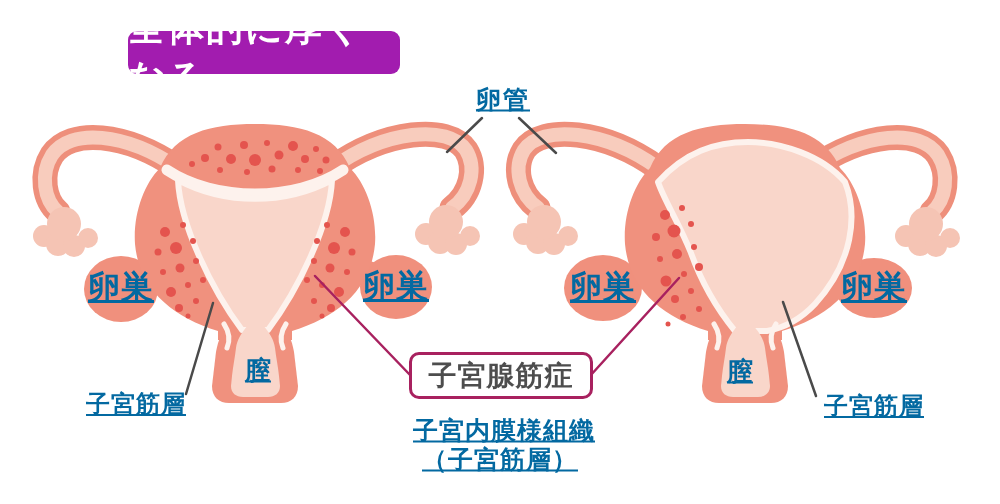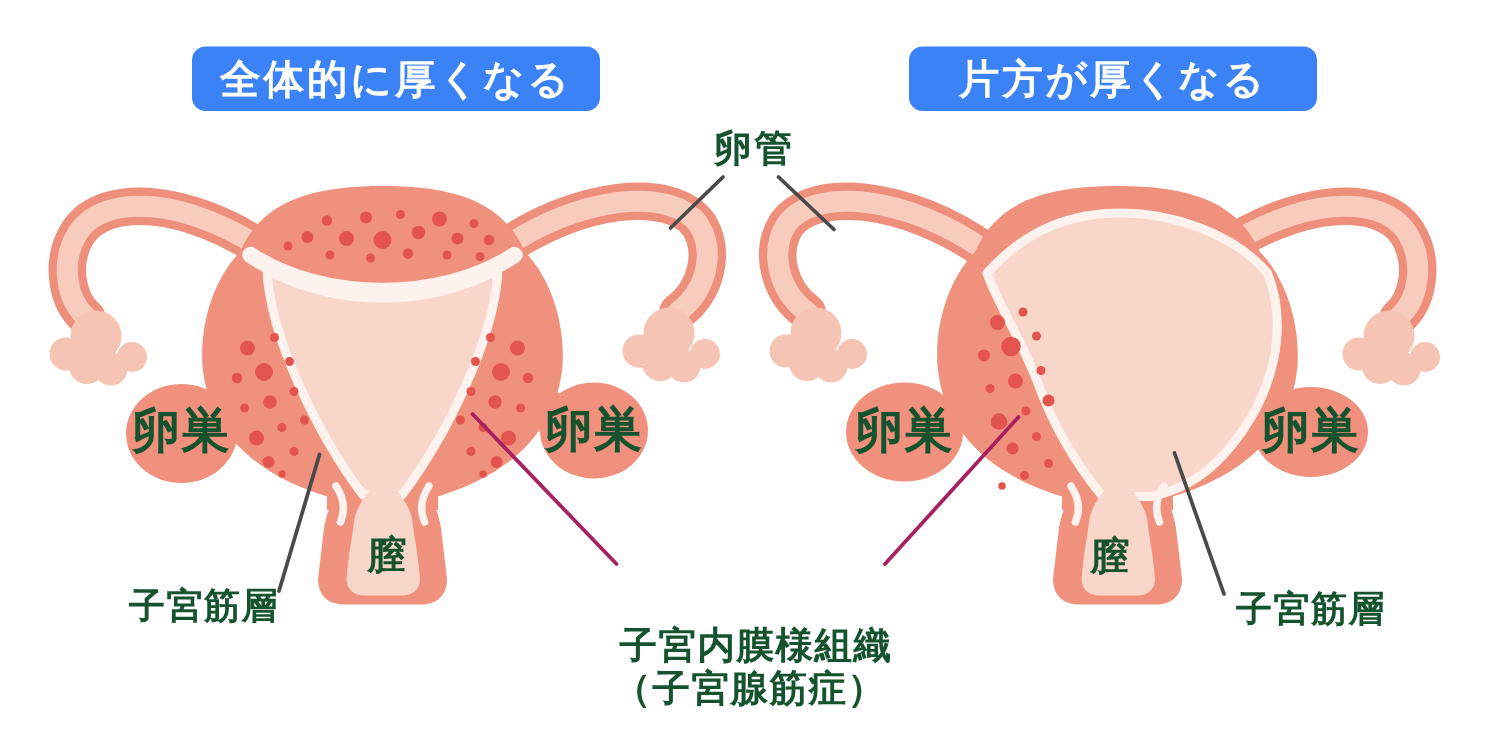--- a/index.html
+++ b/index.html
@@ -1,22 +1,22 @@
 <!DOCTYPE html>
 <html><head>
 <meta charset="utf-8">
 <style>
   html,body{margin:0;padding:0;background:#ffffff;}
   .stage{position:relative;width:1000px;height:504px;background:#ffffff;overflow:hidden;
          font-family:"Liberation Sans","DejaVu Sans",sans-serif;}
   .stage svg{position:absolute;left:0;top:0;}
   .abs{position:absolute;transform:translate(-50%,-50%);white-space:nowrap;}
-  .jp{font-weight:700;color:#14532d;}
+  .jp{font-weight:700;color:#0369a1;text-decoration:underline;}
   .badge{position:absolute;display:flex;align-items:center;justify-content:center;
-         background:#3b82f6;color:#ffffff;font-weight:700;font-size:27px;
+         background:#a21caf;color:#ffffff;font-weight:700;font-size:37px;
          border-radius:9px;letter-spacing:2px;}
   .badge-left{left:128px;top:31px;width:272px;height:43px;}
   .badge-right{left:606px;top:31px;width:272px;height:43px;}
   .lbl-oviduct{left:503px;top:99px;font-size:25px;letter-spacing:2px;}
   .lbl-ovary{font-size:32px;letter-spacing:1px;}
   .lbl-vagina{font-size:26px;}
   .lbl-myo{font-size:24px;letter-spacing:1px;text-align:center;}
   .callout-box{position:absolute;left:409px;top:352px;width:184px;height:47px;
          background:#ffffff;border:3px solid #A8215F;border-radius:10px;
          display:flex;align-items:center;justify-content:center;
@@ -190,31 +190,33 @@
       <line x1="213" y1="303" x2="186" y2="394"></line>
       <line x1="783" y1="302" x2="816" y2="396"></line>
     </g>
     <g stroke="#A8215F" stroke-width="2.5" stroke-linecap="round">
       <line x1="315" y1="276" x2="411" y2="376"></line>
       <line x1="679" y1="278" x2="590" y2="376"></line>
     </g>
   </svg>
 
   <div class="badge badge-left">全体的に厚くなる</div>
-  <div class="badge badge-right">片方が厚くなる</div>
 
   <div class="abs jp lbl-oviduct">卵管</div>
 
   <div class="abs jp lbl-ovary" style="left:121px;top:288px;">卵巣</div>
   <div class="abs jp lbl-ovary" style="left:396px;top:287px;">卵巣</div>
   <div class="abs jp lbl-ovary" style="left:603px;top:288px;">卵巣</div>
   <div class="abs jp lbl-ovary" style="left:874px;top:288px;">卵巣</div>
 
   <div class="abs jp lbl-vagina" style="left:258px;top:370px;">膣</div>
   <div class="abs jp lbl-vagina" style="left:740px;top:371px;">膣</div>
 
   <div class="abs jp lbl-myo" style="left:136px;top:404px;">子宮筋層</div>
   <div class="abs jp lbl-myo" style="left:874px;top:406px;">子宮筋層</div>
 
+  <div class="callout-box">
+    <span>子宮腺筋症</span>
+  </div>
   <div class="abs jp desc1">子宮内膜様組織</div>
-  <div class="abs jp desc2">（子宮腺筋症）</div>
+  <div class="abs jp desc2">（子宮筋層）</div>
 
 </div>
 
 </body></html>

